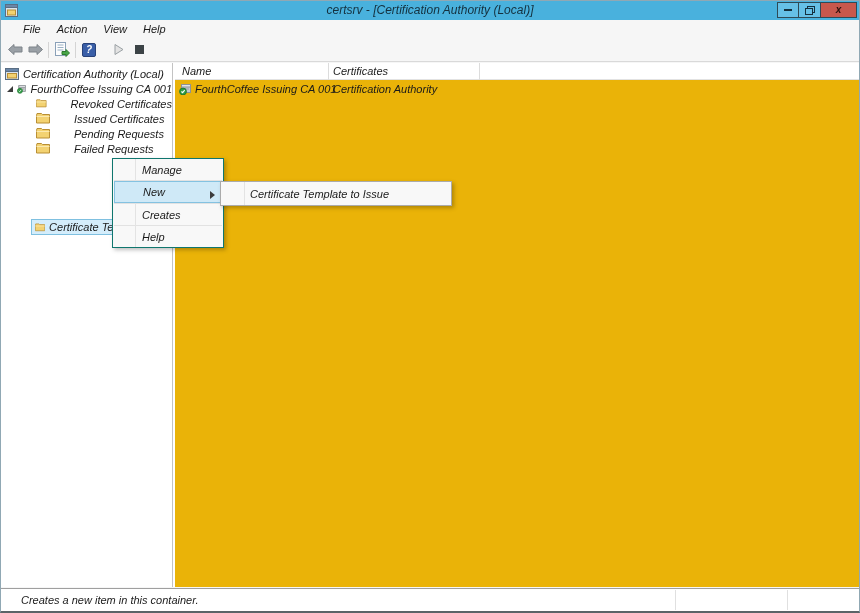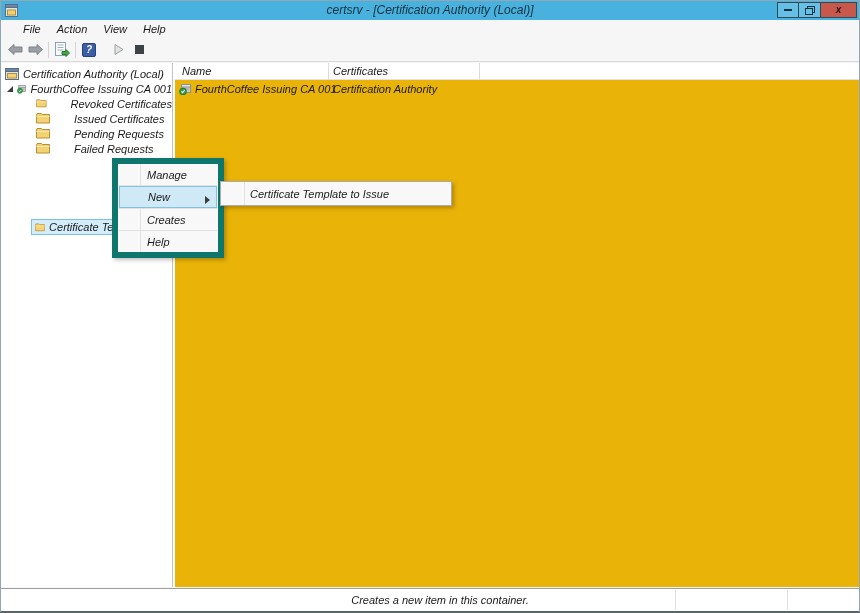--- a/index.html
+++ b/index.html
@@ -73,27 +73,27 @@
   .hdr-name { left:7px; }
   .hdr-desc { left:158px; }
   .hdr-div { position:absolute; top:0; width:1px; height:17px; background:#dcdcdc; }
   .list-row { position:absolute; left:0; top:19px; right:0; height:15px; }
   .cell-icon { position:absolute; left:4px; top:1px; }
   .cell-name { position:absolute; left:20px; top:1px; white-space:nowrap; }
   .cell-desc { position:absolute; left:158px; top:1px; white-space:nowrap; }
   
   .statusbar {
     position:absolute; left:0; bottom:0; right:0; height:23px; background:#fff;
-    border-top:1px solid #9f9f9f; display:flex; align-items:center; padding-left:20px;justify-content:center;
+    border-top:1px solid #9f9f9f; display:flex; align-items:center; padding-left:20px;
   }
   .status-div { position:absolute; top:1px; bottom:1px; width:1px; background:#e0e0e0; }
   
   .ctx-menu {
     position:absolute; left:111px; top:157px; width:112px; background:#f8f8f8;
-    border:6px solid #0f766e; box-shadow:2px 2px 4px rgba(0,0,0,0.25); z-index:20;
+    border:1px solid #0f766e; box-shadow:2px 2px 4px rgba(0,0,0,0.25); z-index:20;
   }
   .ctx-gutter { position:absolute; left:22px; top:0; bottom:0; width:1px; background:#e3e3e3; }
   .ctx-item { position:relative; height:21px; display:flex; align-items:center; padding-left:29px; }
   .ctx-sep { height:1px; background:#e2e2e2; margin-left:1px; margin-right:1px; }
   .ctx-item.hl {
     background:#cfe9f7; border:1px solid #84c2e1; height:22px;
     margin:0 1px; padding-left:28px;
   }
   .ctx-arrow { position:absolute; right:6px; top:7px; }
   .submenu {

